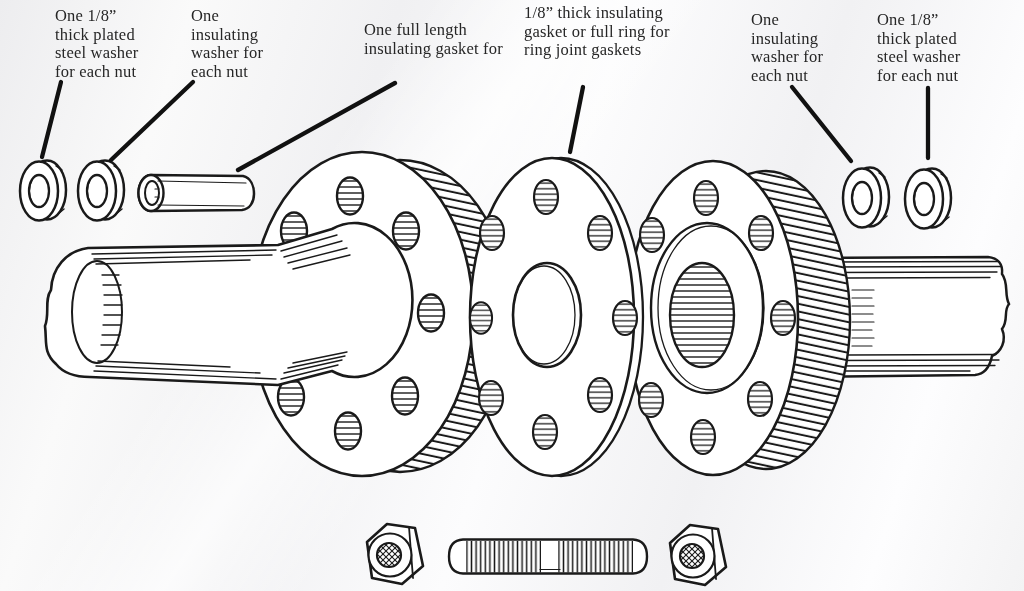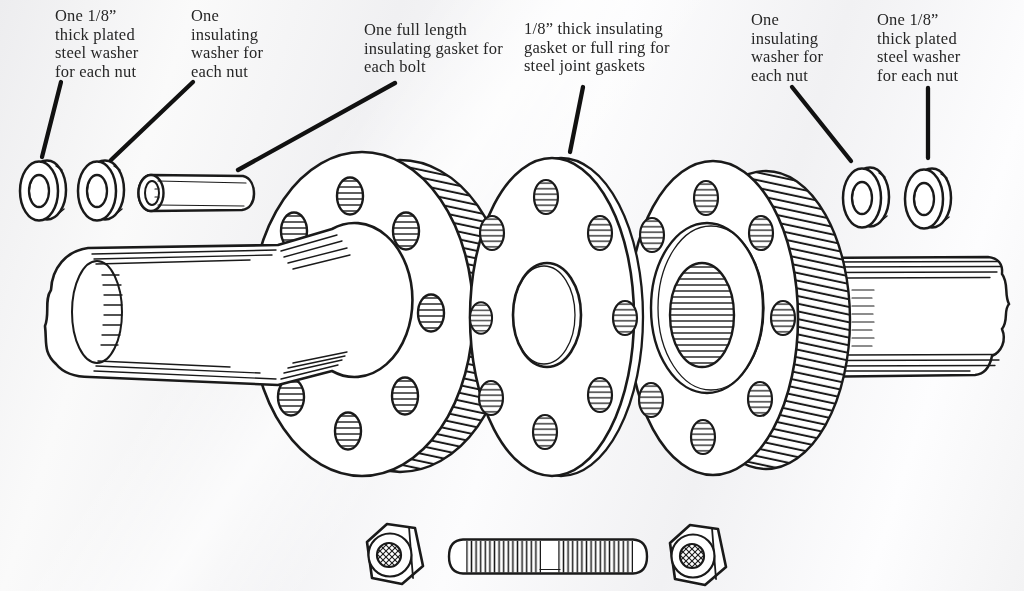--- a/index.html
+++ b/index.html
@@ -216,27 +216,26 @@
   <div class="lbl" style="left:191px;top:7px">
     <div>One</div>
     <div>insulating</div>
     <div>washer for</div>
     <div>each nut</div>
   </div>
 
   <div class="lbl" style="left:364px;top:21px">
     <div>One full length</div>
     <div>insulating gasket for</div>
-    <div>each bolt</div>
-  </div>
-
-  <div class="lbl" style="left:524px;top:20px">
+  </div>
+
+  <div class="lbl" style="left:524px;top:4px">
     <div>1/8” thick insulating</div>
     <div>gasket or full ring for</div>
-    <div>steel joint gaskets</div>
+    <div>ring joint gaskets</div>
   </div>
 
   <div class="lbl" style="left:751px;top:11px">
     <div>One</div>
     <div>insulating</div>
     <div>washer for</div>
     <div>each nut</div>
   </div>
 
   <div class="lbl" style="left:877px;top:11px">

